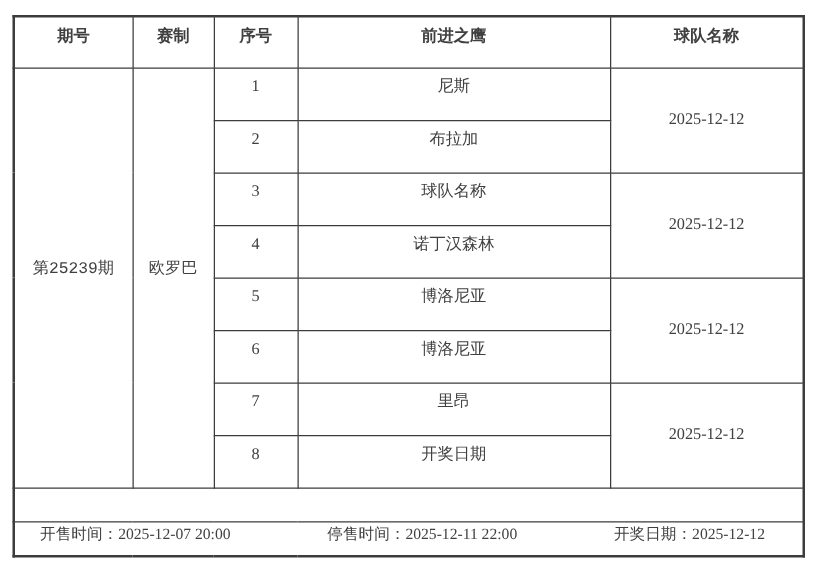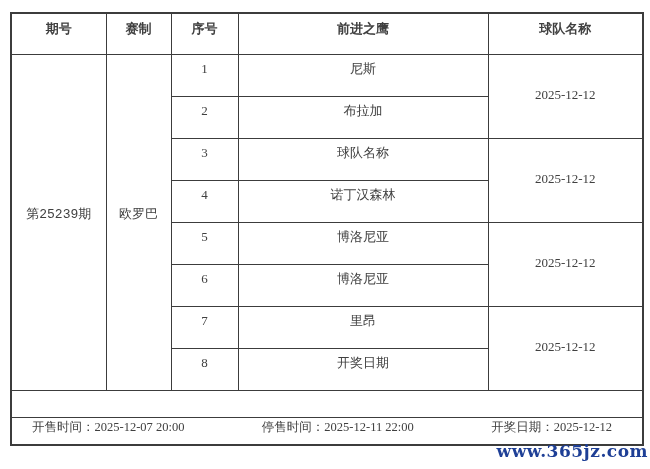--- a/index.html
+++ b/index.html
@@ -141,14 +141,13 @@
         <div class="footer-flex">
           <span class="footer-item"><span>开售时间：</span><span>2025-12-07 20:00</span></span>
           <span class="footer-item"><span>停售时间：</span><span>2025-12-11 22:00</span></span>
           <span class="footer-item"><span>开奖日期：</span><span>2025-12-12</span></span>
         </div>
       </td>
     </tr>
   </tbody>
     </table>
 
-  <div class="watermark">www.365jz.com</div>
 </div>
 
 </body></html>

